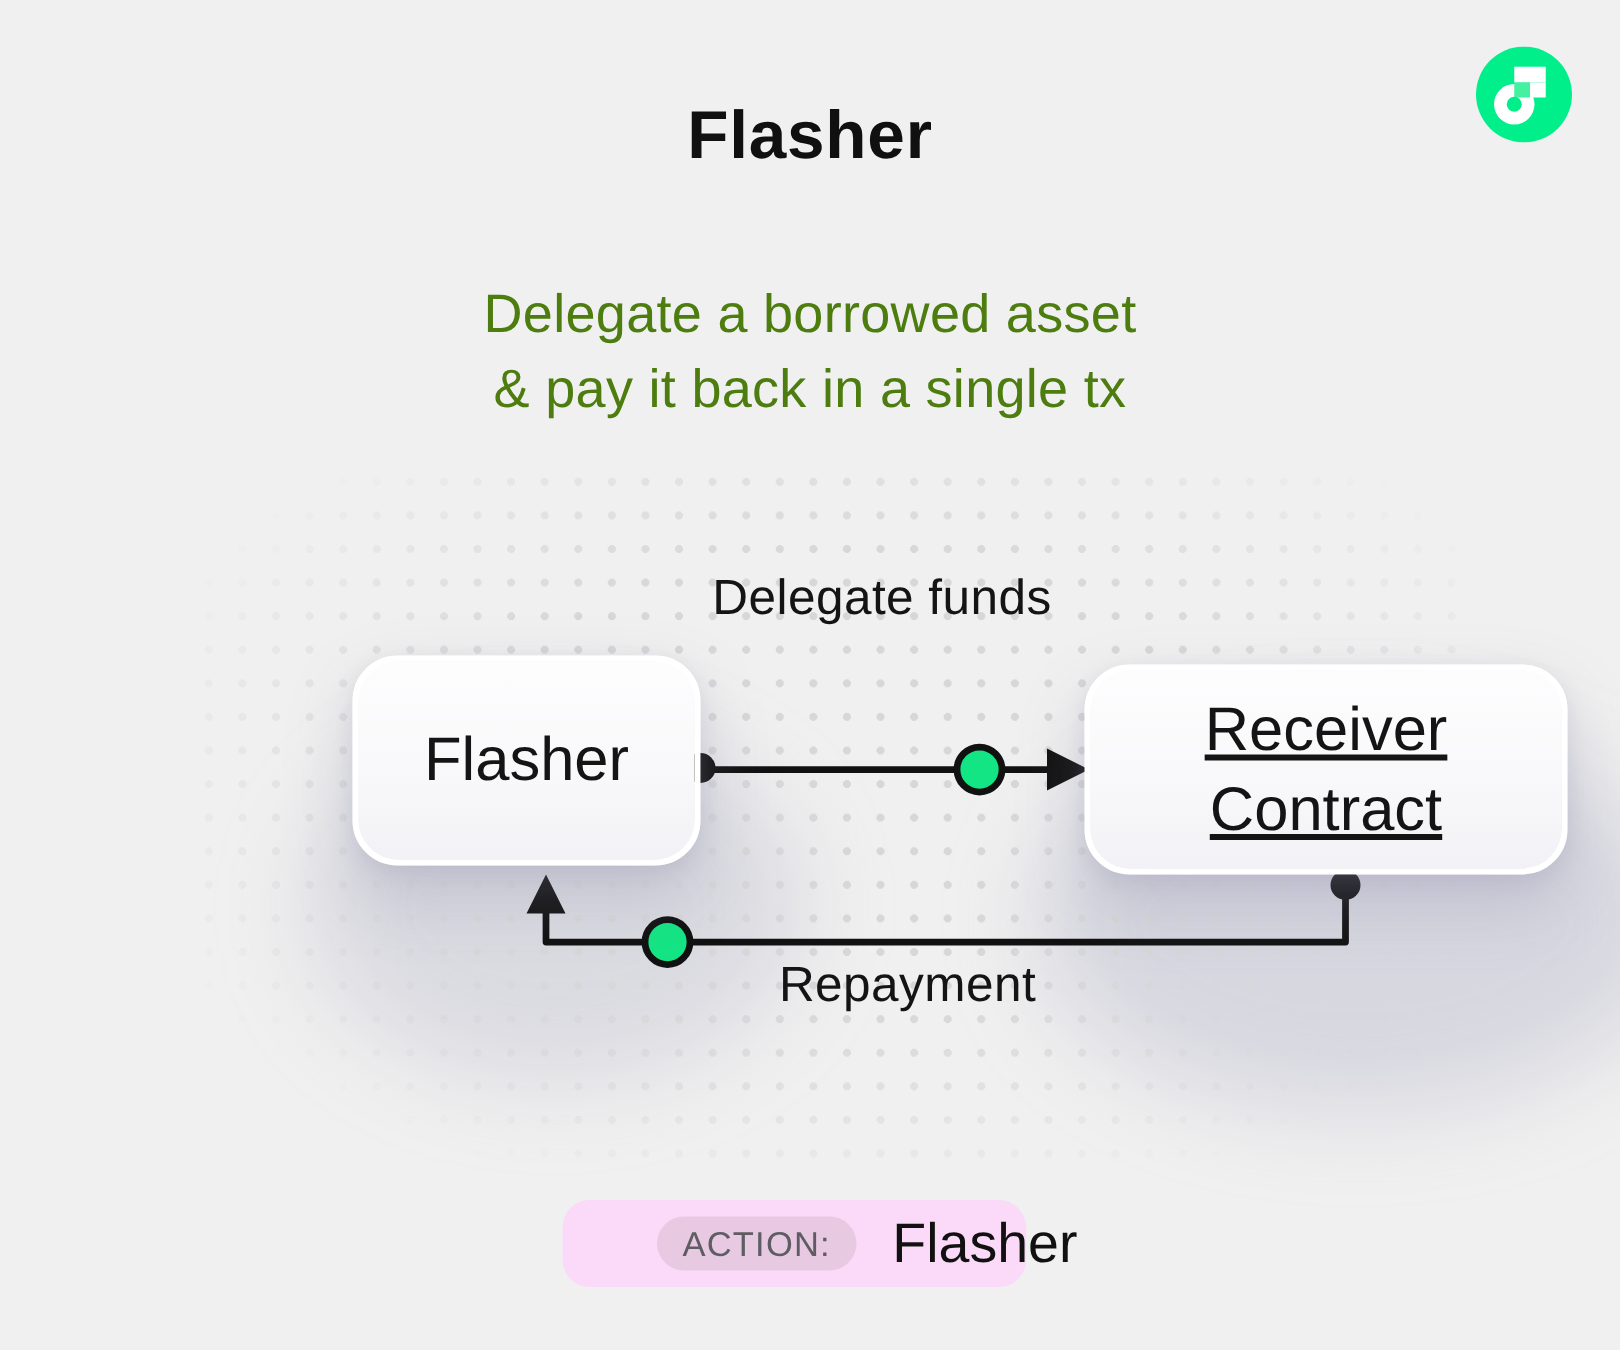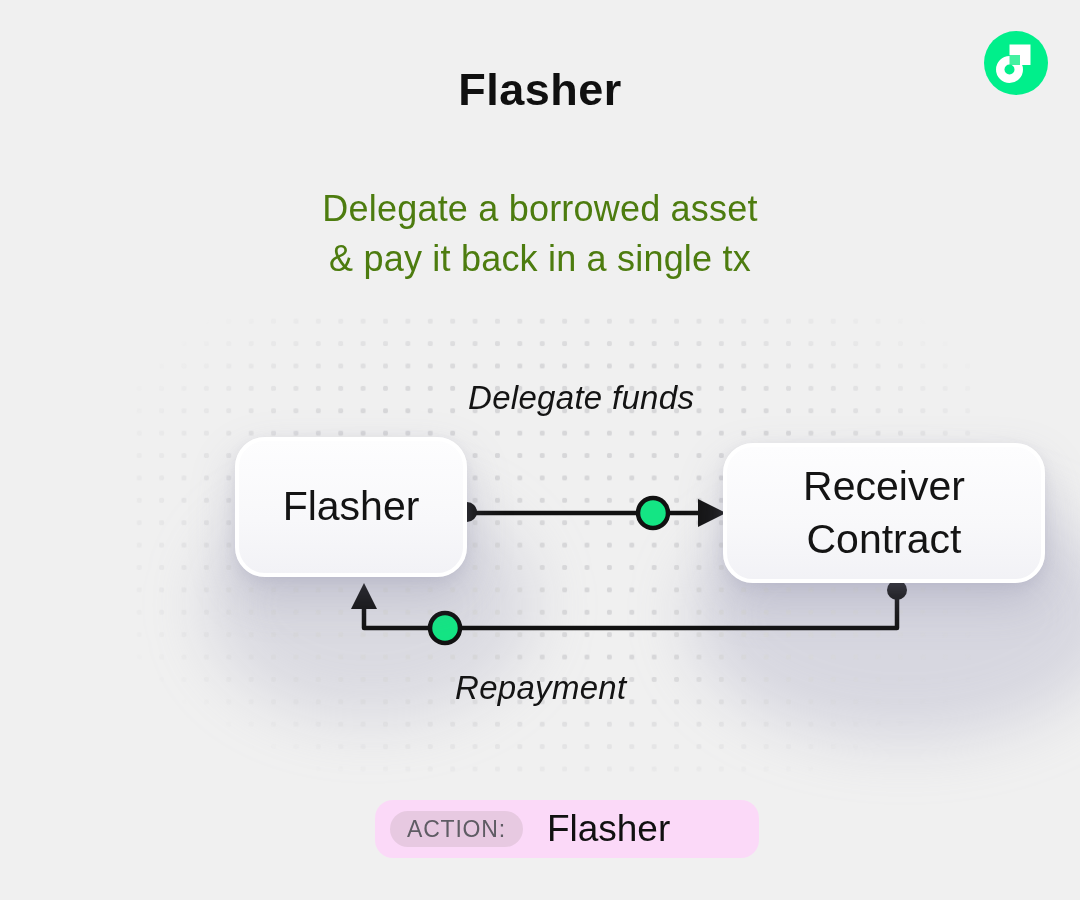--- a/index.html
+++ b/index.html
@@ -40,36 +40,36 @@
 
   .node {
     position:absolute;
     border:4px solid #ffffff; border-radius:30px;
     background:linear-gradient(180deg,#fdfdfe 0%,#f8f8fa 60%,#f2f2f6 100%);
     box-shadow:0 20px 45px rgba(135,135,165,0.30), 0 4px 12px rgba(135,135,165,0.14);
     display:flex; align-items:center; justify-content:center;
     text-align:center; color:#141414; font-size:41px; line-height:1.3;
   }
   .node-flasher  { left:235px; top:437px; width:232px; height:140px; }
-  .node-receiver { left:723px; top:443px; width:322px; height:140px; padding:0 8px; }
+  .node-receiver { left:723px; top:443px; width:322px; height:140px; padding:0 8px;text-decoration:underline; }
 
   .flow-label {
-    position:absolute; font-style:italic; font-size:33px; color:#141414;
-    text-align:left; line-height:1.27; letter-spacing:0.3px;
+    position:absolute; font-size:33px; color:#141414;
+    text-align:center; line-height:1.27; letter-spacing:0.3px;
   }
   .label-call      { left:52px;  top:476px; width:170px; }
   .label-delegate  { left:468px; top:377px; width:240px; }
-  .label-repayment { left:455px; top:667px; width:300px; }
+  .label-repayment { left:455px; top:635px; width:300px; }
 
   .arrows { position:absolute; left:0; top:0; width:1080px; height:900px; pointer-events:none; }
 
   .action-bar {
-    position:absolute; left:375px; top:800px; width:384px; height:58px;
+    position:absolute; left:375px; top:800px; width:309px; height:58px;
     background:#fbd9f8; border-radius:18px;
-    display:flex; align-items:center;
+    display:flex; align-items:center;padding-left:48px;
   }
   .action-badge {
     margin-left:15px; height:36px; padding:0 17px;
     background:#e7c9e1; border-radius:18px;
     display:flex; align-items:center;
     font-size:23px; color:#5f5c64; letter-spacing:0.8px;
   }
   .action-value { margin-left:24px; font-size:37px; color:#111111; }
 </style>
 </head>

